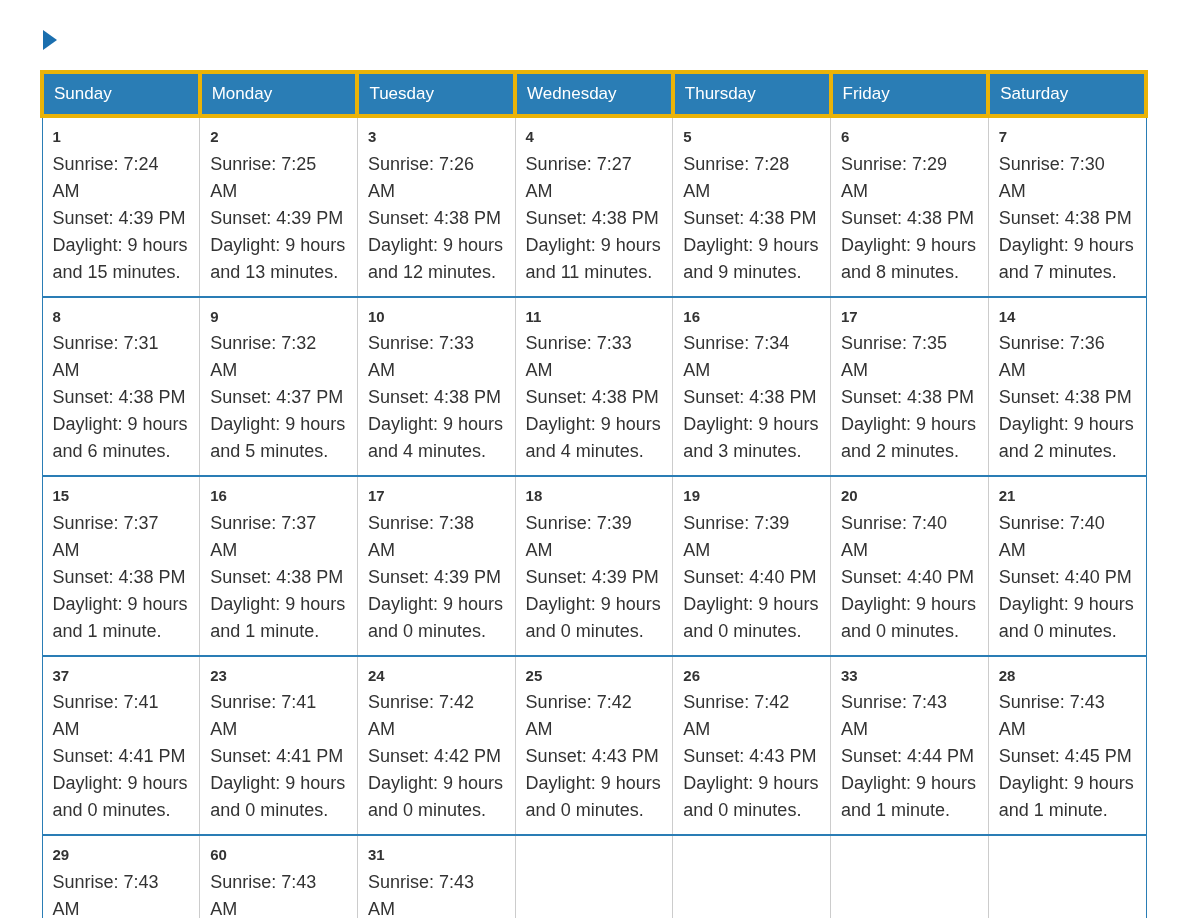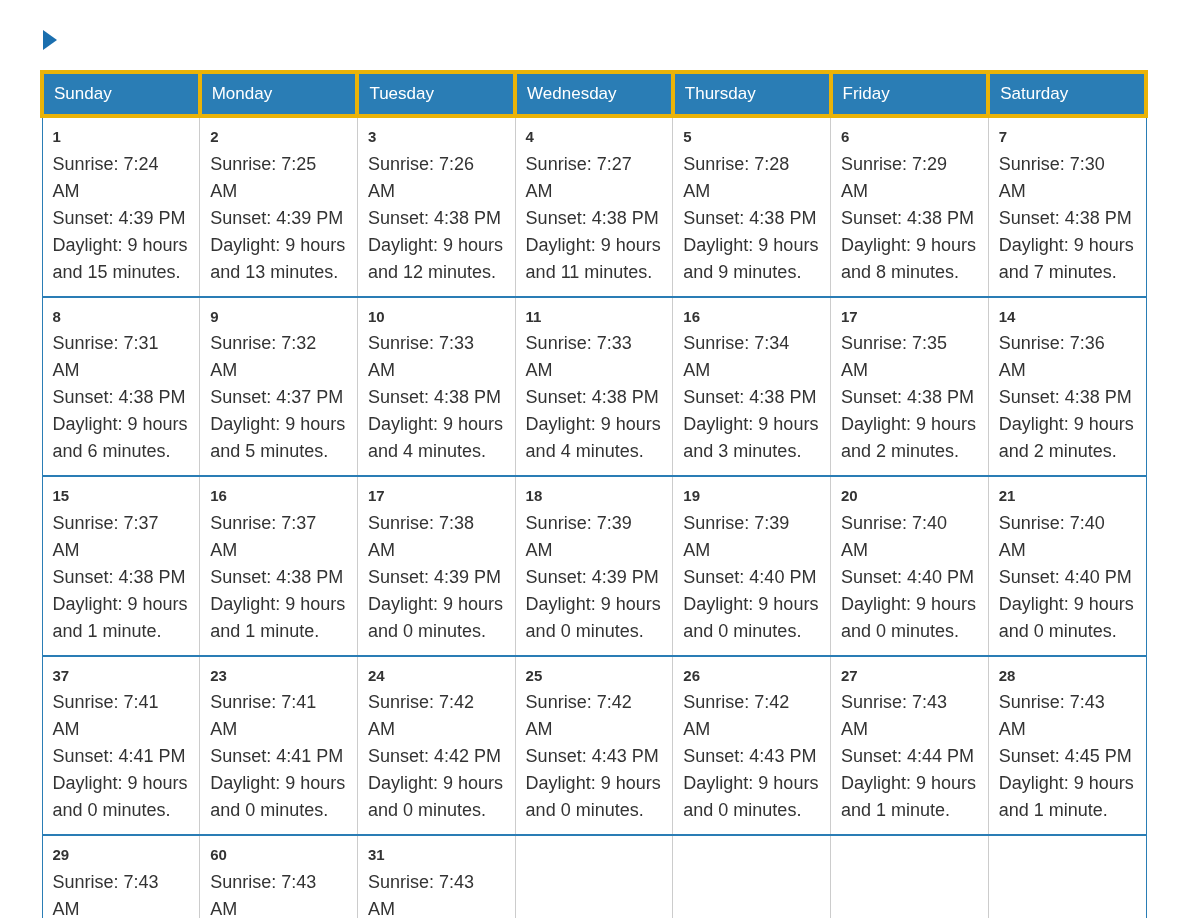--- a/index.html
+++ b/index.html
@@ -241,21 +241,21 @@
         </td>
         <td>
           <span class="day-num">25</span>
           <div class="day-info">Sunrise: 7:42 AM<br>Sunset: 4:43 PM<br>Daylight: 9 hours<br>and 0 minutes.</div>
         </td>
         <td>
           <span class="day-num">26</span>
           <div class="day-info">Sunrise: 7:42 AM<br>Sunset: 4:43 PM<br>Daylight: 9 hours<br>and 0 minutes.</div>
         </td>
         <td>
-          <span class="day-num">27</span>
+          <span class="day-num">33</span>
           <div class="day-info">Sunrise: 7:43 AM<br>Sunset: 4:44 PM<br>Daylight: 9 hours<br>and 1 minute.</div>
         </td>
         <td>
           <span class="day-num">28</span>
           <div class="day-info">Sunrise: 7:43 AM<br>Sunset: 4:45 PM<br>Daylight: 9 hours<br>and 1 minute.</div>
         </td>
       </tr>
       <tr>
         <td>
           <span class="day-num">29</span>

